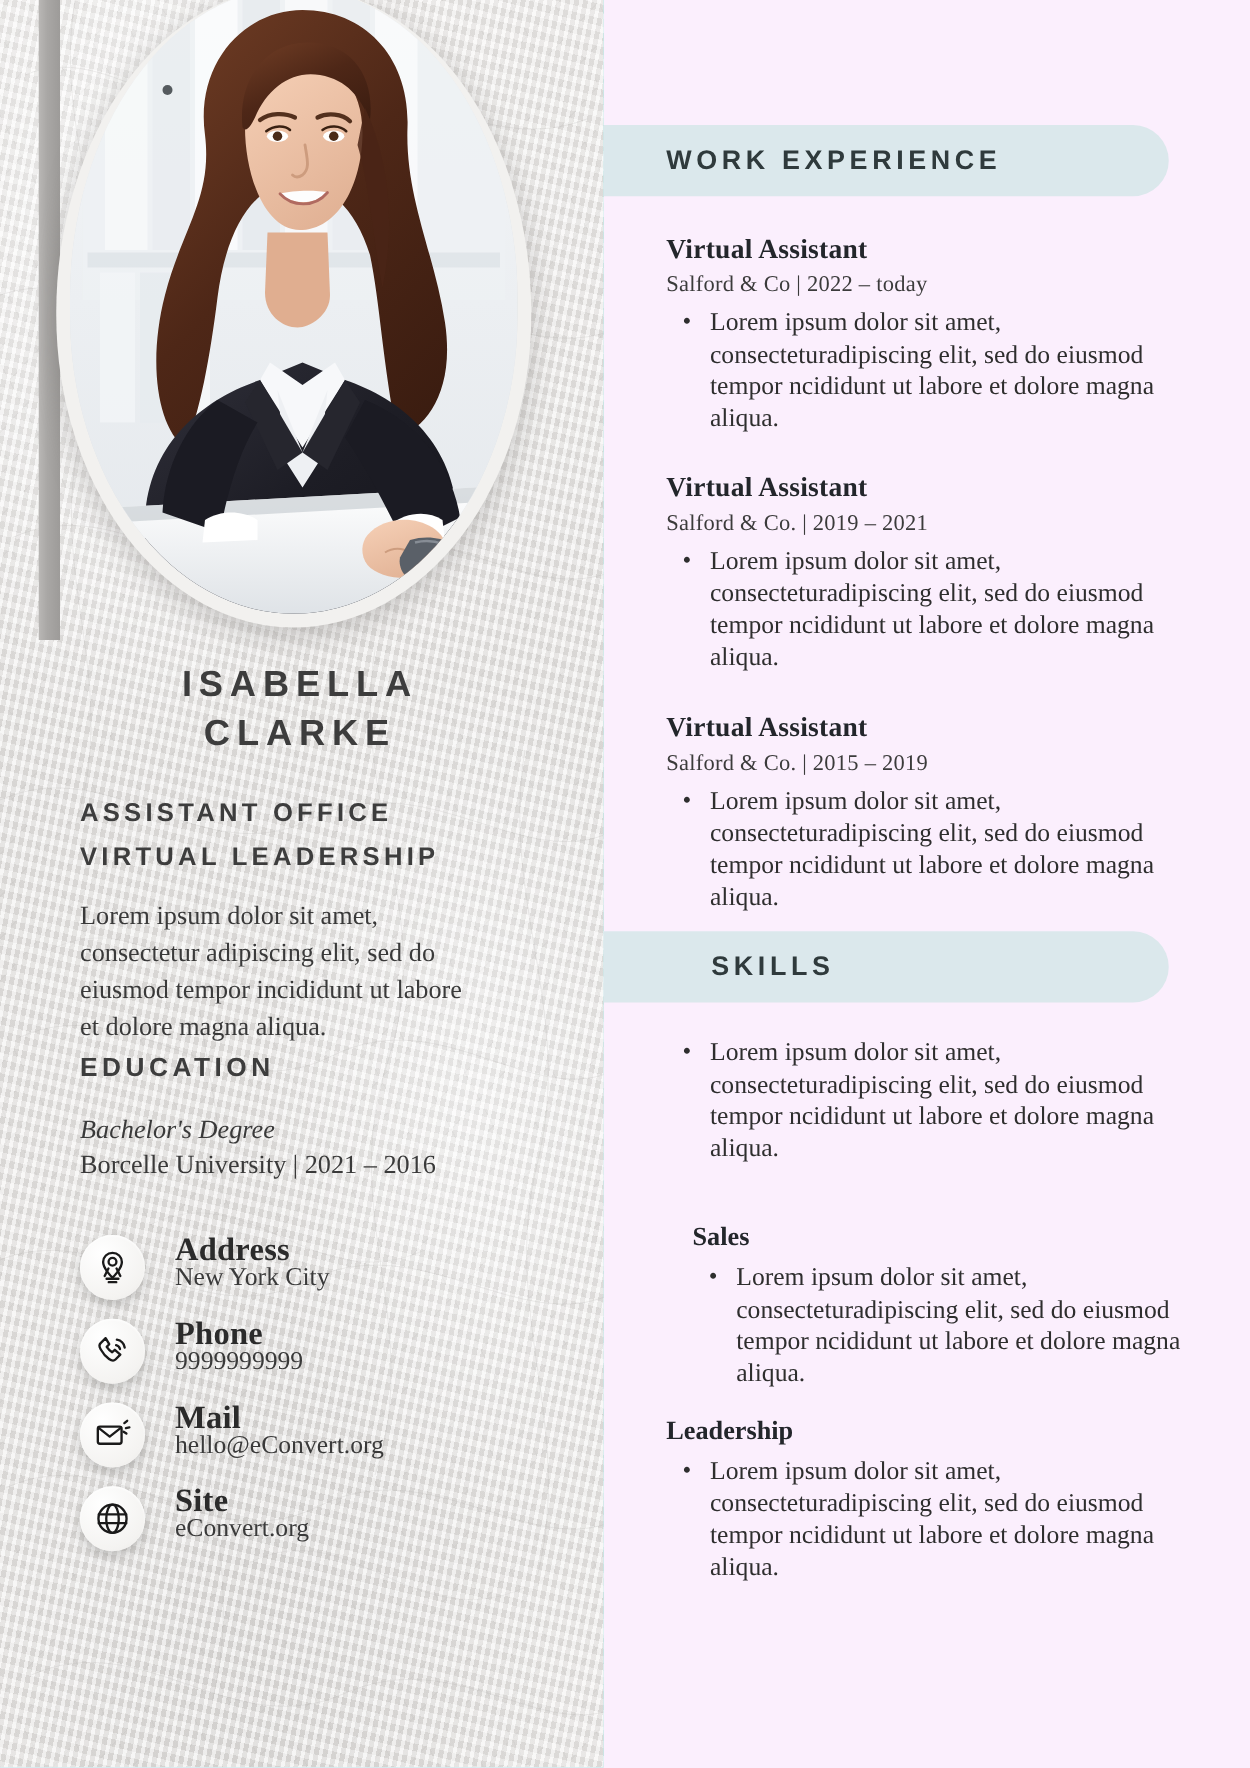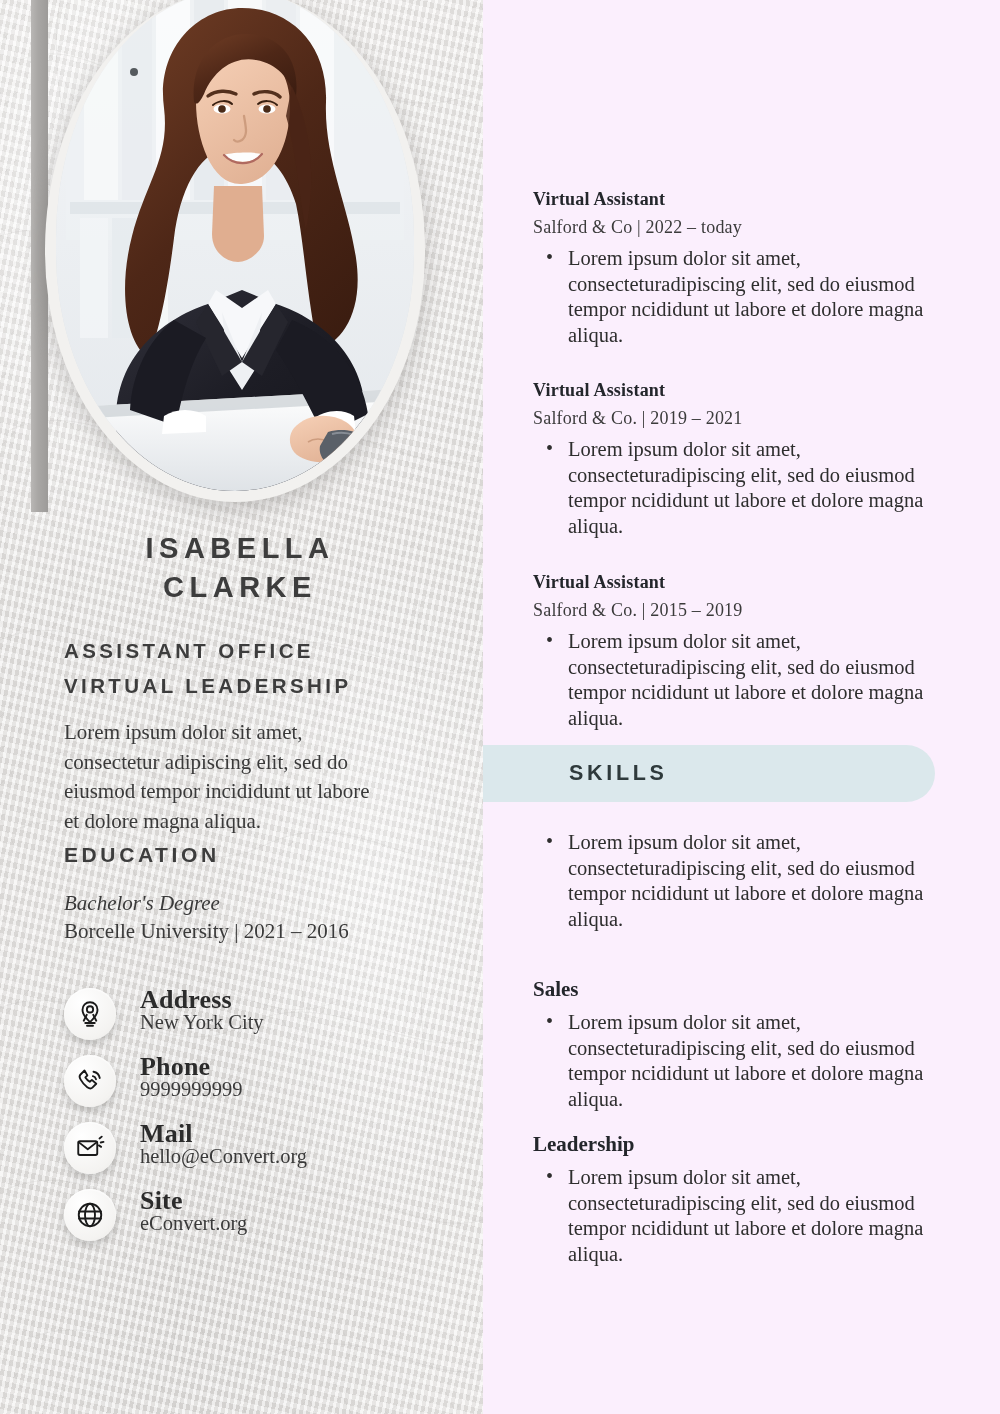--- a/index.html
+++ b/index.html
@@ -130,21 +130,21 @@
   .sec-pill span {
     font-family:"Liberation Sans", sans-serif;
     font-weight:700; font-size:21.5px; letter-spacing:3.7px; color:#2f3a3c;
     padding-left:50px;
   }
   #work-pill { position:absolute; left:0; top:100px; }
   #skills-pill { position:absolute; left:0; top:745px;padding-left:36px; }
 
   .entry { position:absolute; left:533px; width:440px; }
   .entry-title {
-    font-weight:700; font-size:18px; color:#23262b; letter-spacing:.2px;
+    font-weight:700; font-size:22px; color:#23262b; letter-spacing:.2px;
     line-height:28px;
   }
   .entry-meta { font-size:18px; color:#3b3b3b; margin-top:4px; letter-spacing:.2px; }
   .entry-list { list-style:none; margin-top:8px; }
   .entry-list li {
     position:relative; padding-left:35px;
     font-size:20.5px; line-height:25.5px; color:#2e2e2e;
   }
   .entry-list li::before {
     content:"•"; position:absolute; left:13px; top:-1px; font-size:20px; color:#2e2e2e;
@@ -347,20 +347,23 @@
         </div>
         <div class="c-label">Site</div>
         <div class="c-value">eConvert.org</div>
       </div>
 
     </div>
   </div>
 
   <div class="main"></div>
 
+  <div class="sec-pill" id="work-pill" style="left:483px;">
+    <span>WORK EXPERIENCE</span>
+  </div>
 
   <div class="entry" style="top:185px;">
     <div class="entry-title">Virtual Assistant</div>
     <div class="entry-meta">Salford &amp; Co | 2022 – today</div>
     <ul class="entry-list">
       <li>Lorem ipsum dolor sit amet, consecteturadipiscing elit, sed do eiusmod tempor  ncididunt ut labore et dolore magna aliqua.</li>
     </ul>
   </div>
 
   <div class="entry" style="top:376px;">
@@ -382,21 +385,21 @@
   <div class="sec-pill" id="skills-pill" style="left:483px;">
     <span>SKILLS</span>
   </div>
 
   <div class="skill-block" style="top:822px;">
     <ul class="entry-list">
       <li>Lorem ipsum dolor sit amet, consecteturadipiscing elit, sed do eiusmod tempor  ncididunt ut labore et dolore magna aliqua.</li>
     </ul>
   </div>
 
-  <div class="skill-block" style="top:977px;">
+  <div class="skill-block" style="top:977px;margin-left:21px;">
     <div class="skill-title">Sales</div>
     <ul class="entry-list">
       <li>Lorem ipsum dolor sit amet, consecteturadipiscing elit, sed do eiusmod tempor  ncididunt ut labore et dolore magna aliqua.</li>
     </ul>
   </div>
 
   <div class="skill-block" style="top:1132px;">
     <div class="skill-title">Leadership</div>
     <ul class="entry-list">
       <li>Lorem ipsum dolor sit amet, consecteturadipiscing elit, sed do eiusmod tempor  ncididunt ut labore et dolore magna aliqua.</li>

